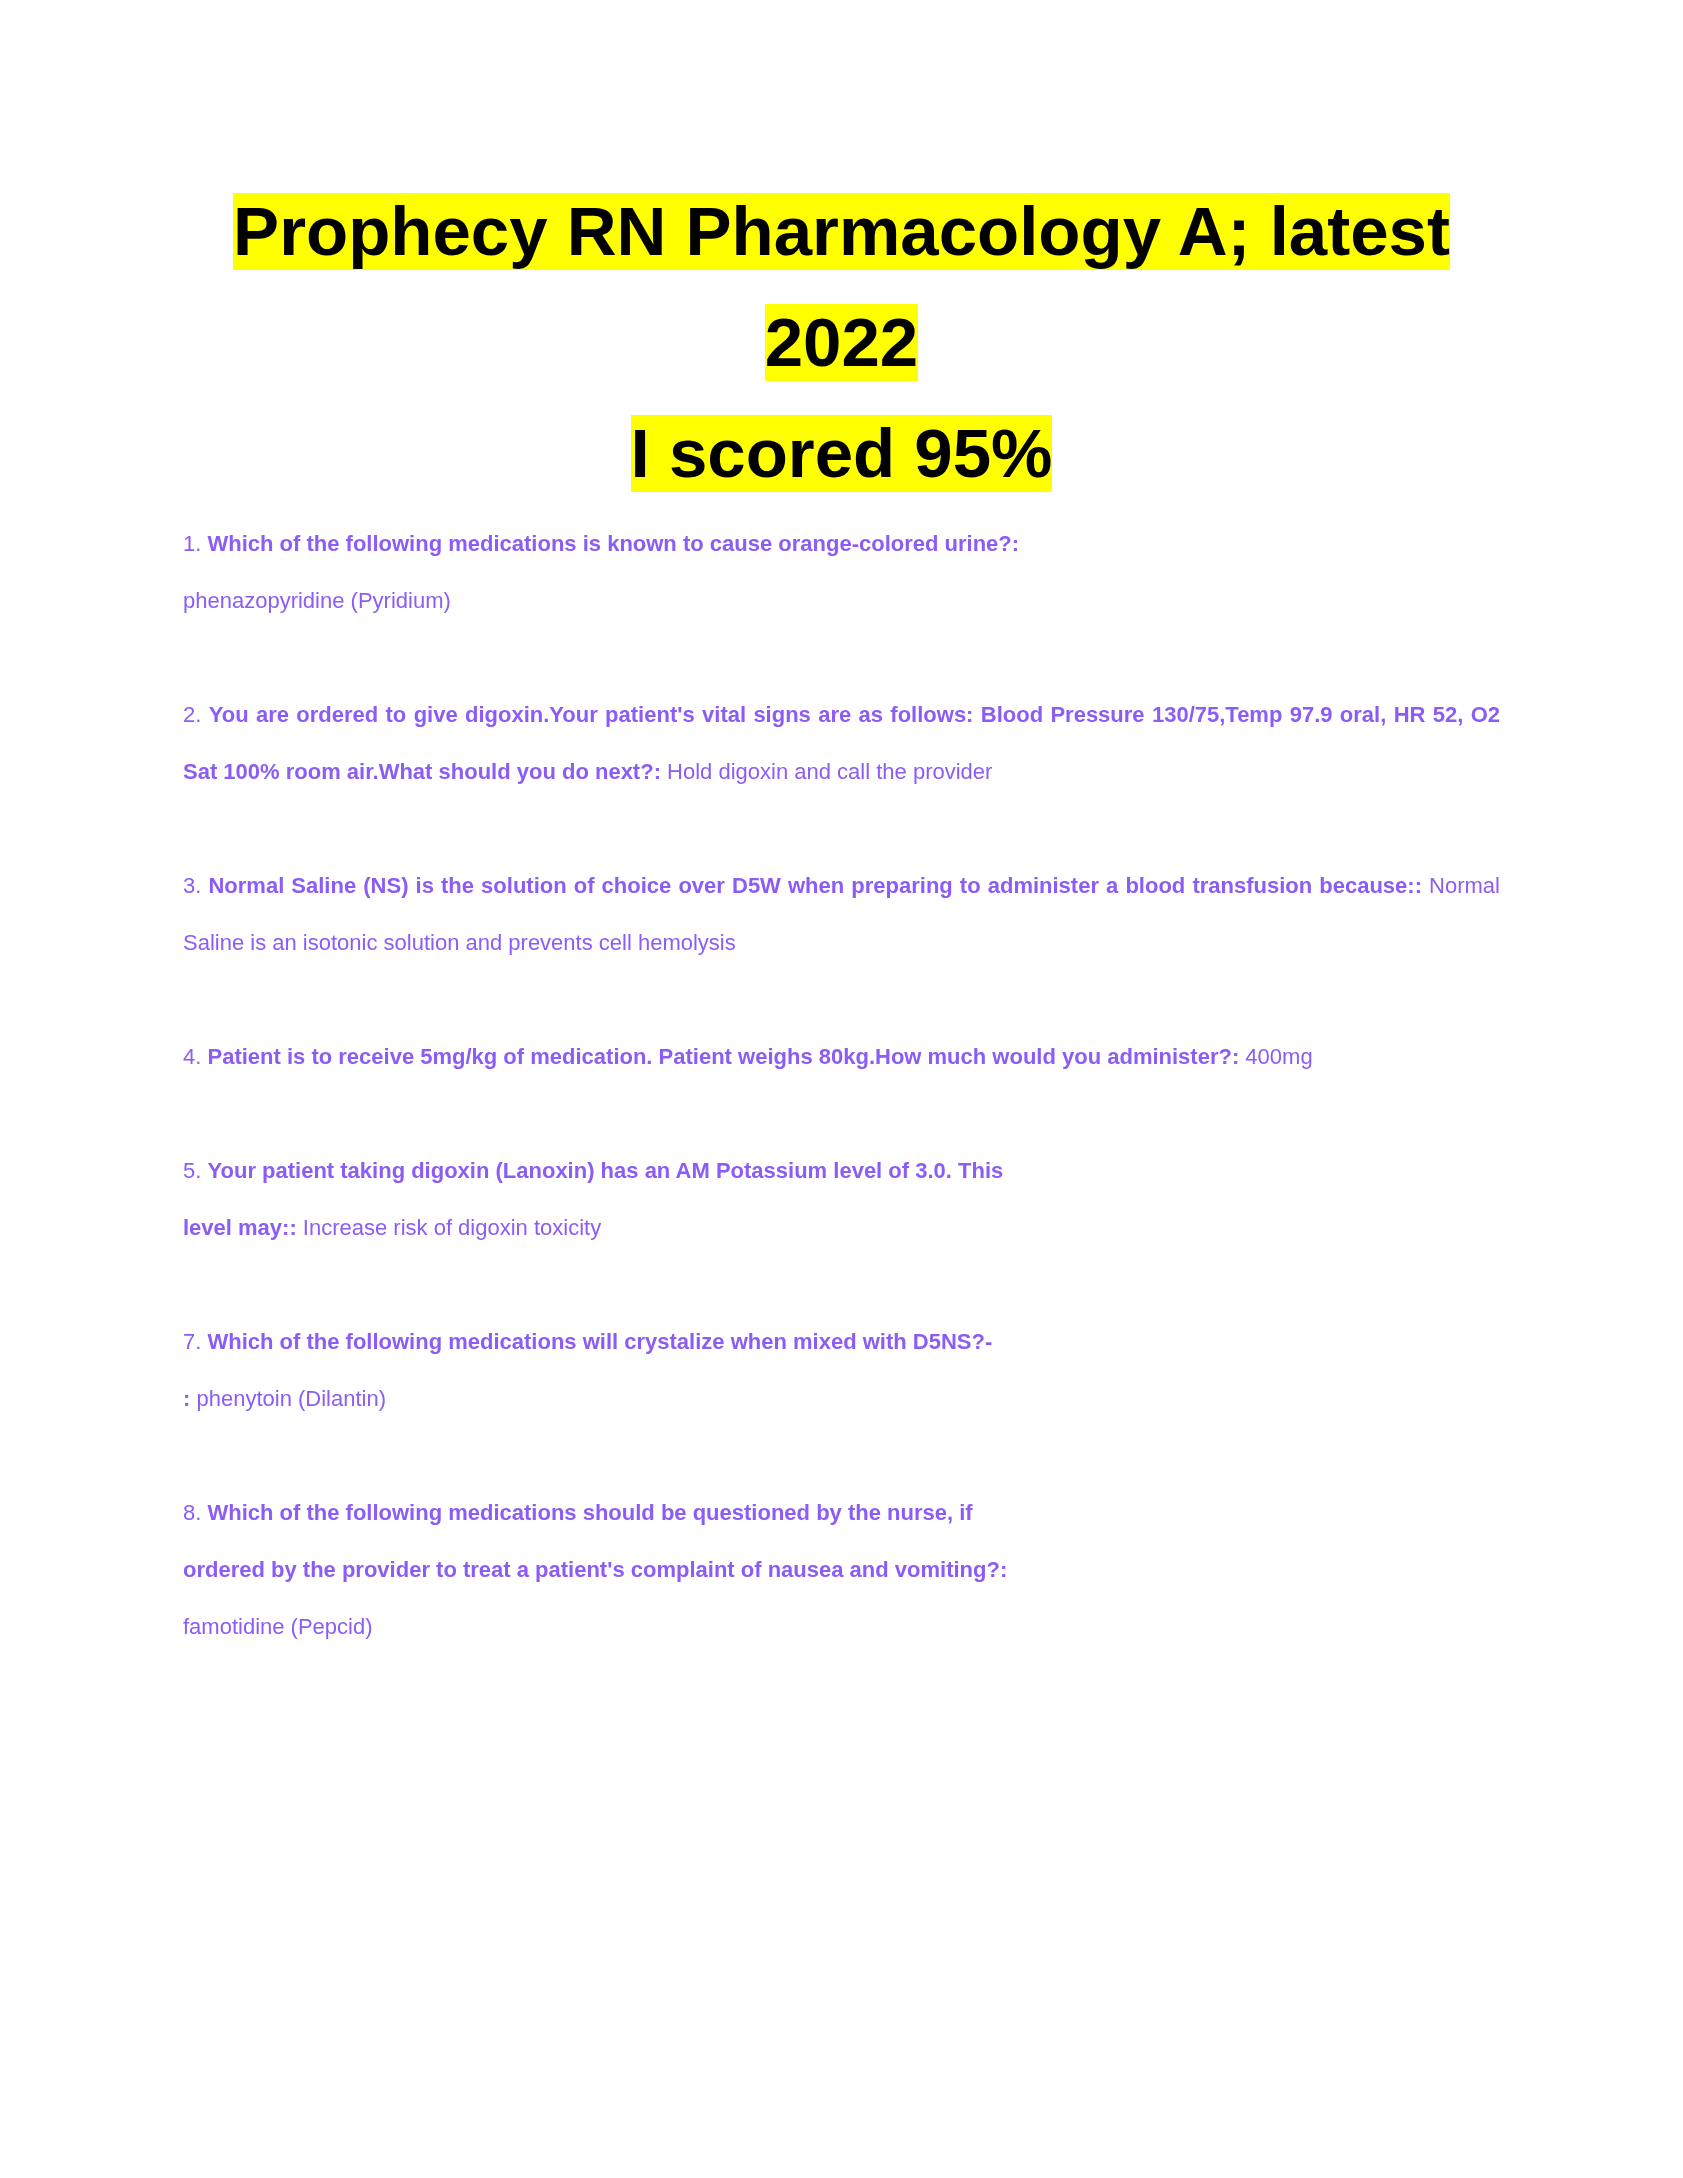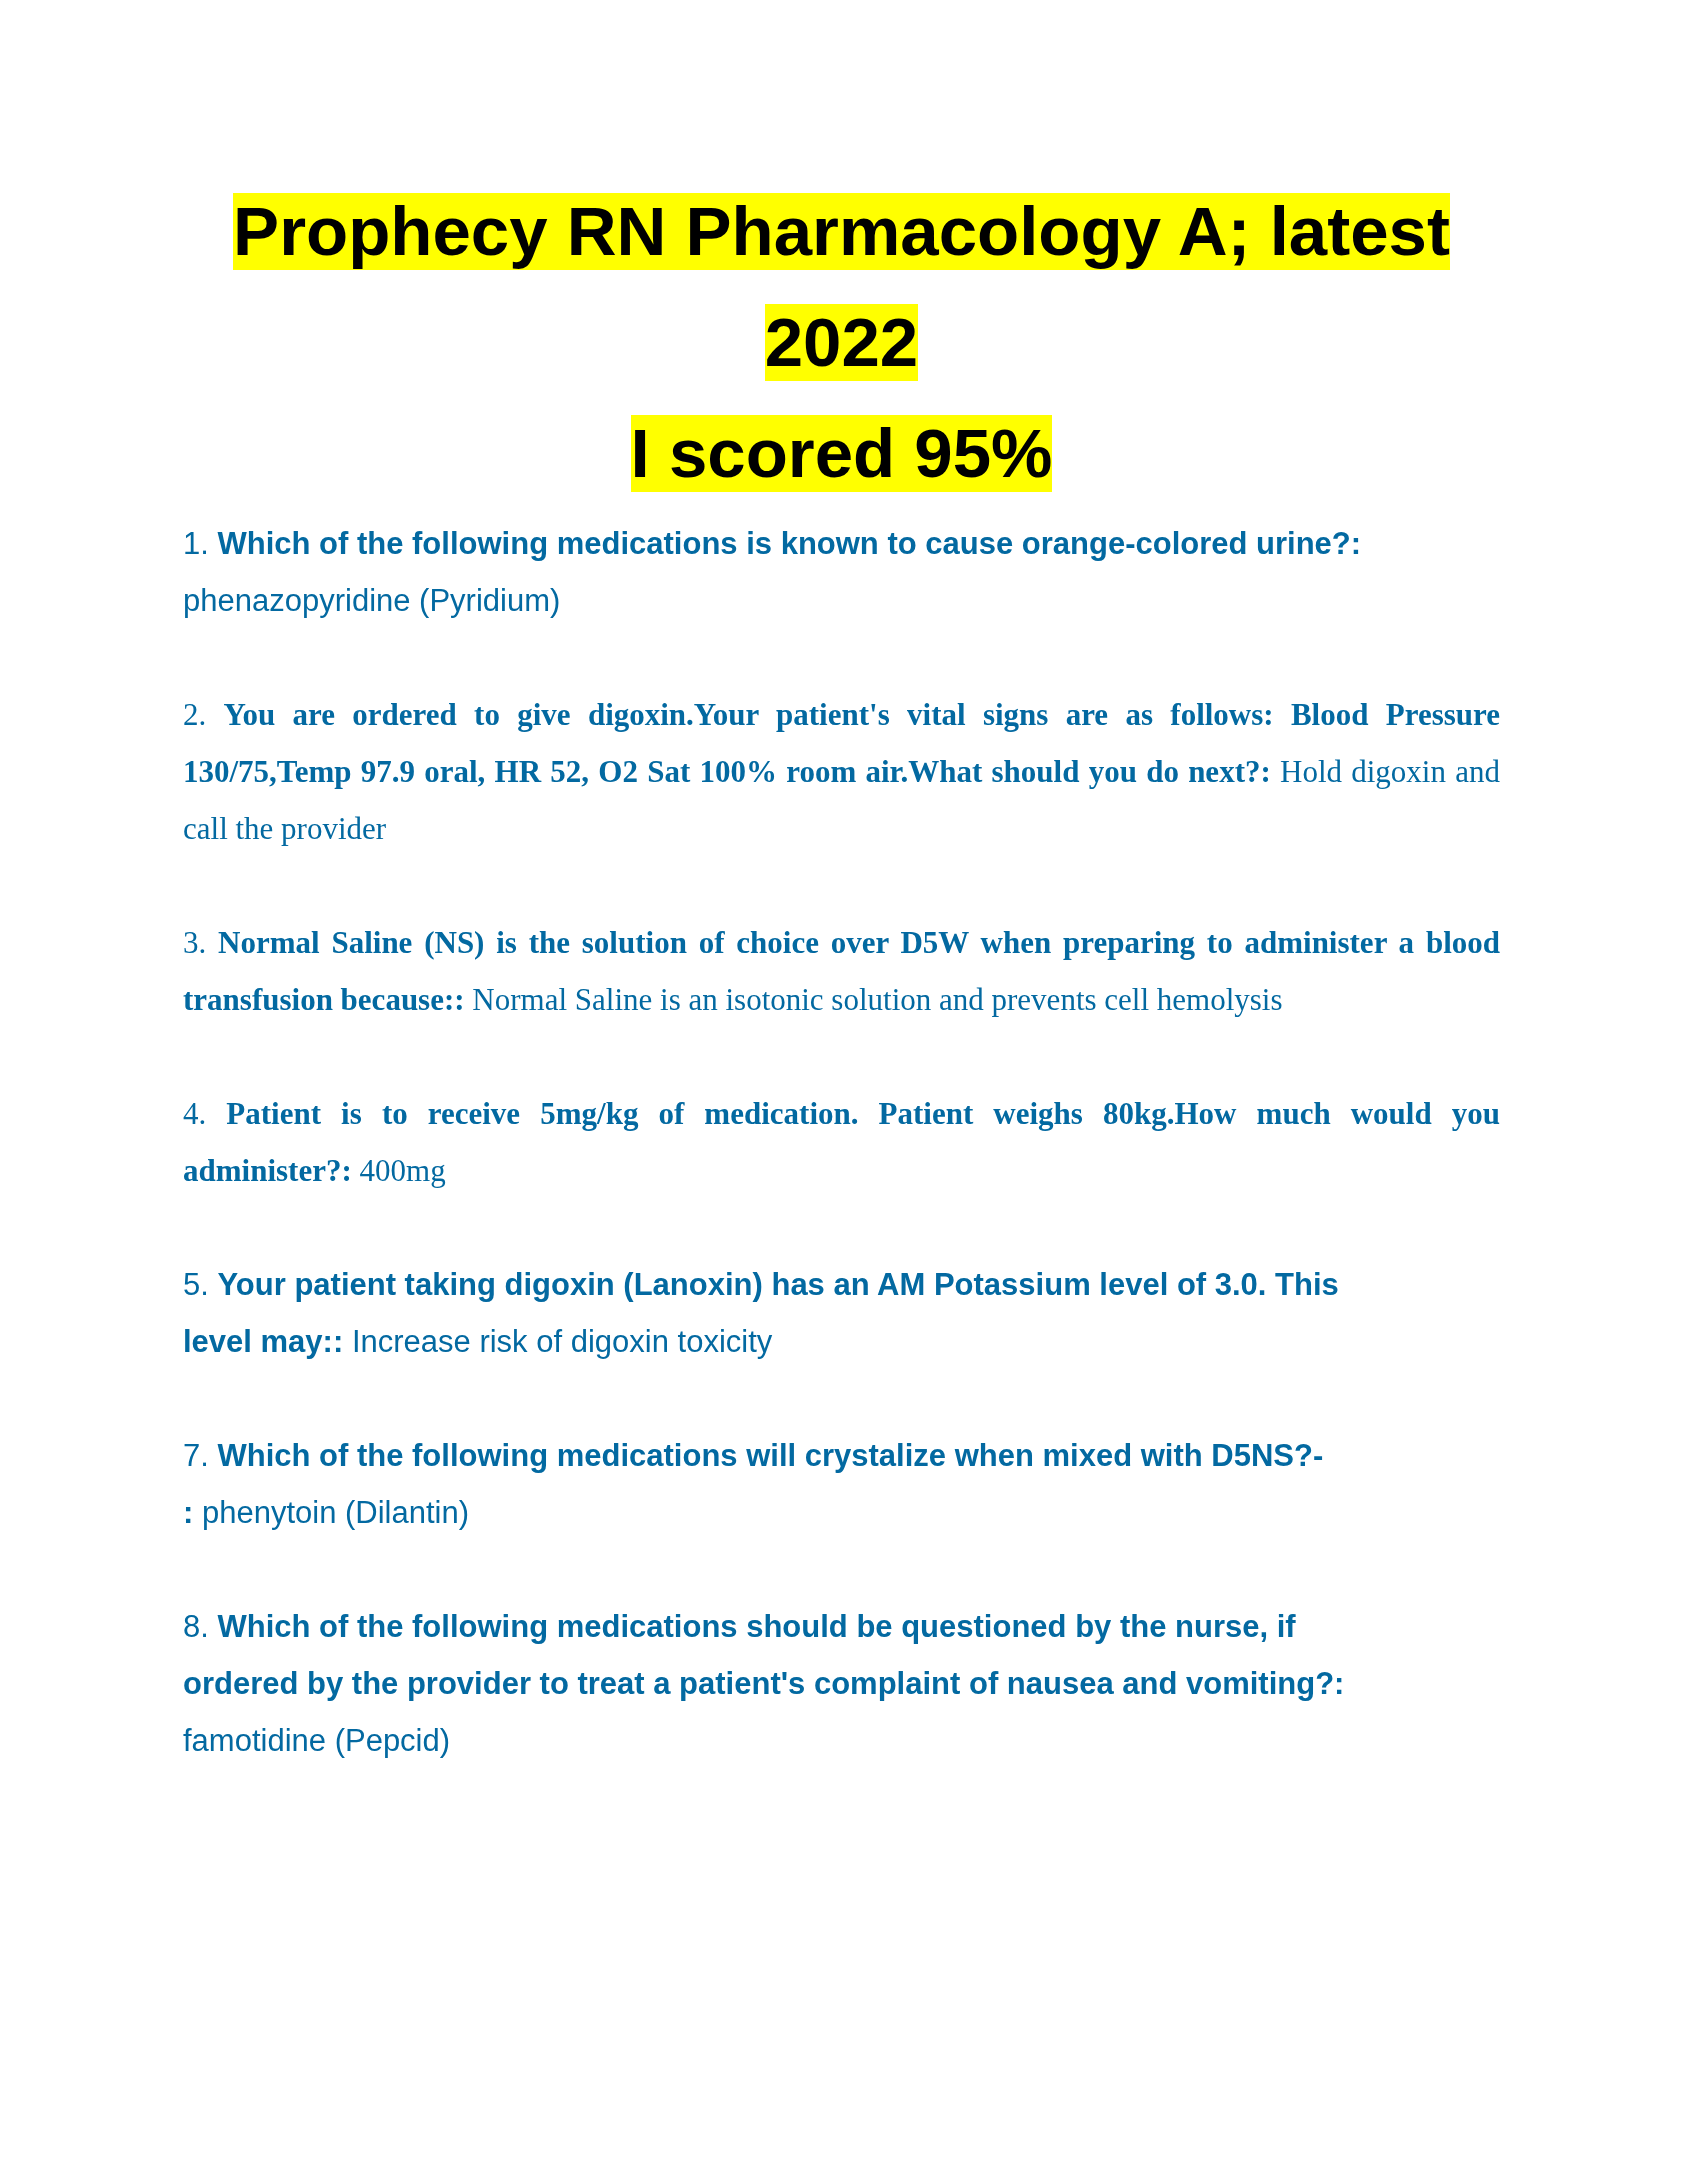--- a/index.html
+++ b/index.html
@@ -35,32 +35,31 @@
     display: block;
     text-align: center;
   }
   .hl {
     background: #FFFF00;
   }
   
   p.qa {
     width: 1317px;
     margin: 0 0 57px 0;
-    font-size: 31px;
+    font-size: 22px;
     font-weight: normal;
     line-height: 57px;
-    color: #0369a1;
+    color: #8b5cf6;
     text-align: left;
   }
   p.qa.pre {
     white-space: pre-wrap;
   }
   p.qa.just {
     text-align: justify;
-    font-family: Liberation Serif, serif;
   }
   p.qa strong {
     font-weight: bold;
   }
   p.qa .num, p.qa .ans {
     font-weight: normal;
   }
 </style>
 </head>
 <body>

